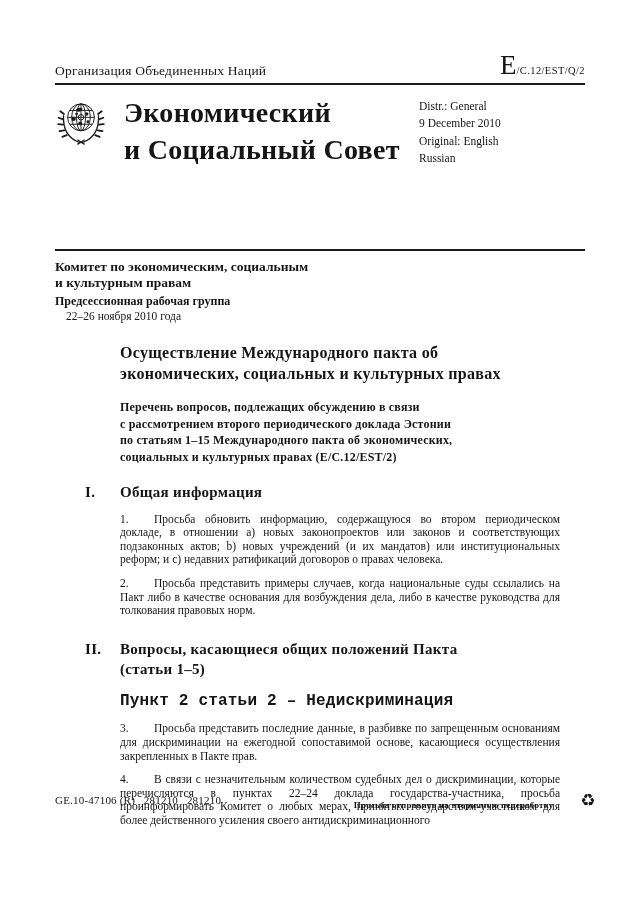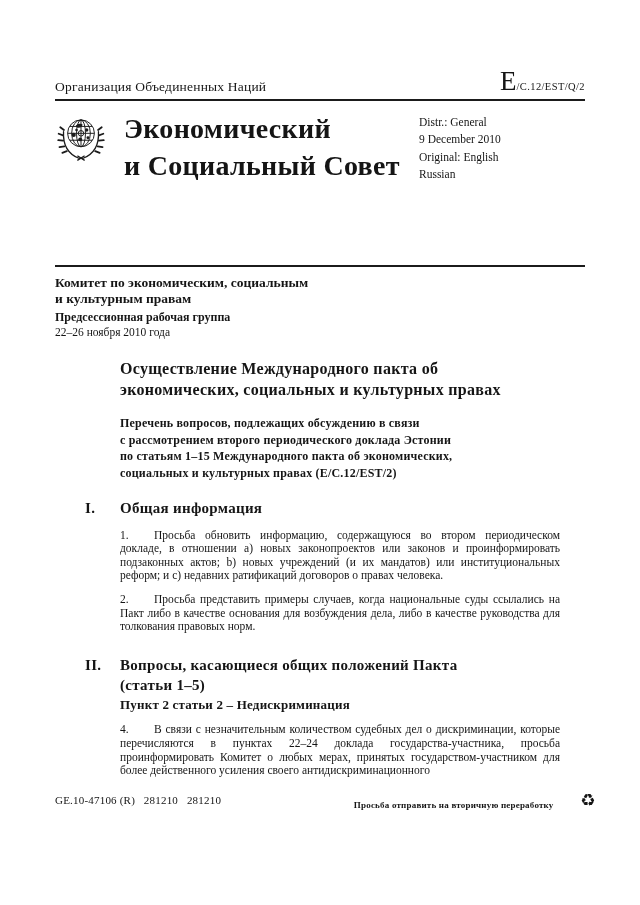--- a/index.html
+++ b/index.html
@@ -7,56 +7,56 @@
     position:relative;
     width:640px;height:905px;
     margin:0 auto;
     background:#ffffff;
     font-family:"Liberation Serif","DejaVu Serif",serif;
     color:#151515;
     overflow:hidden;
     box-sizing:border-box;
   }
   
-  .masthead{padding:68px 55px 0 55px;}
+  .masthead{padding:52px 55px 0 55px;}
   .mast-row{display:flex;justify-content:space-between;align-items:flex-end;}
   .org-name{font-size:13.5px;letter-spacing:.2px;}
   .doc-symbol{white-space:nowrap;line-height:1;}
   .big-e{font-size:27px;line-height:1;font-weight:500;}
   .sym-rest{font-size:10.5px;letter-spacing:.4px;}
   .rule{border:0;border-top:2px solid #1b1b1b;margin:4px 0 0 0;}
   .banner{display:flex;margin-top:8px;}
   .emblem{width:52px;height:58px;flex:0 0 aupx;margin-top:1px;}
   .council-title{
     font-size:28px;font-weight:bold;line-height:1.32;
     margin-left:17px;letter-spacing:.3px;margin-top:2px;
   }
   .distr-block{margin-left:auto;width:166px;font-size:11.5px;line-height:1.5;padding-top:5px;}
   
   .committee-rule{border:0;border-top:2px solid #1b1b1b;margin:80px 55px 0 55px;}
   .committee{padding:8px 55px 0 55px;}
   .committee-name{font-weight:bold;font-size:13.5px;line-height:1.2;white-space:pre-line;}
   .working-group{font-weight:bold;font-size:12px;margin-top:3px;line-height:1.2;}
-  .session-dates{font-size:11.5px;line-height:1.25;}
+  .session-dates{font-size:11.5px;line-height:1.25;margin-left:11px;}
   
   .doc-main{padding:0 80px 0 120px;}
   .doc-title{
     margin:19px 0 8px 0;font-size:16px;font-weight:bold;
     line-height:1.32;white-space:pre-line;letter-spacing:.3px;
   }
   .doc-subtitle{
     margin:15px 0 0 0;font-size:12px;font-weight:bold;
     line-height:1.38;white-space:pre-line;letter-spacing:.2px;
   }
   .sec-heading{
     position:relative;margin:17px 0 0 0;font-size:15px;font-weight:bold;
     line-height:1.35;white-space:pre-line;letter-spacing:.3px;
   }
   .sec-num{position:absolute;left:-35px;top:0;}
-  .sub-heading{margin:2px 0 0 0;font-size:13px;font-weight:bold;letter-spacing:.2px;}
+  .sub-heading{margin:13px 0 0 0;font-size:16px;font-weight:bold;letter-spacing:.2px;font-family:Liberation Mono, monospace;}
   .para{
     margin:10px 0 0 0;font-size:11.5px;line-height:13.6px;
     text-align:justify;
   }
   .pnum{display:inline-block;width:34px;}
   
   .doc-footer{
     position:absolute;left:55px;right:44px;top:794px;
     display:flex;justify-content:space-between;align-items:flex-start;
   }
@@ -142,28 +142,29 @@
   <main class="doc-main">
     <h1 class="doc-title">Осуществление Международного пакта об
 экономических, социальных и культурных правах</h1>
     <h2 class="doc-subtitle">Перечень вопросов, подлежащих обсуждению в связи
 с рассмотрением второго периодического доклада Эстонии
 по статьям 1–15 Международного пакта об экономических,
 социальных и культурных правах (E/C.12/EST/2)</h2>
 
     <section>
       <h3 class="sec-heading"><span class="sec-num">I.</span><span>Общая информация</span></h3>
-      <p class="para"><span class="pnum">1.</span><span>Просьба обновить информацию, содержащуюся во втором периодическом докладе, в отношении a) новых законопроектов или законов и проинформировать подзаконных актов; b) новых учреждений (и их мандатов) или институциональных реформ; и c) недавних ратификаций договоров о правах человека.</span></p>
+      <p class="para"><span class="pnum">1.</span><span>Просьба обновить информацию, содержащуюся во втором периодическом докладе, в отношении a) новых законопроектов или законов и соответствующих подзаконных актов; b) новых учреждений (и их мандатов) или институциональных реформ; и c) недавних ратификаций договоров о правах человека.</span></p>
       <p class="para"><span class="pnum">2.</span><span>Просьба представить примеры случаев, когда национальные суды ссылались на Пакт либо в качестве основания для возбуждения дела, либо в качестве руководства для толкования правовых норм.</span></p>
     </section>
 
     <section>
       <h3 class="sec-heading" style="margin-top:21px"><span class="sec-num">II.</span><span>Вопросы, касающиеся общих положений Пакта
 (статьи 1–5)</span></h3>
       <h4 class="sub-heading">Пункт 2 статьи 2 – Недискриминация</h4>
+      <p class="para" style="margin-top:12px"><span class="pnum">3.</span><span>Просьба представить последние данные, в разбивке по запрещенным основаниям для дискриминации на ежегодной сопоставимой основе, касающиеся осуществления закрепленных в Пакте прав.</span></p>
       <p class="para"><span class="pnum">4.</span><span>В связи с незначительным количеством судебных дел о дискриминации, которые перечисляются в пунктах 22–24 доклада государства-участника, просьба проинформировать Комитет о любых мерах, принятых государством-участником для более действенного усиления своего антидискриминационного</span></p>
     </section>
   </main>
 
   <footer class="doc-footer">
     <span class="ge-code">GE.10-47106 (R)   281210   281210</span>
     <span class="recycle-note">
       <span>Просьба отправить на вторичную переработку</span>
       <span class="recycle-icon">♻</span>
     </span>

